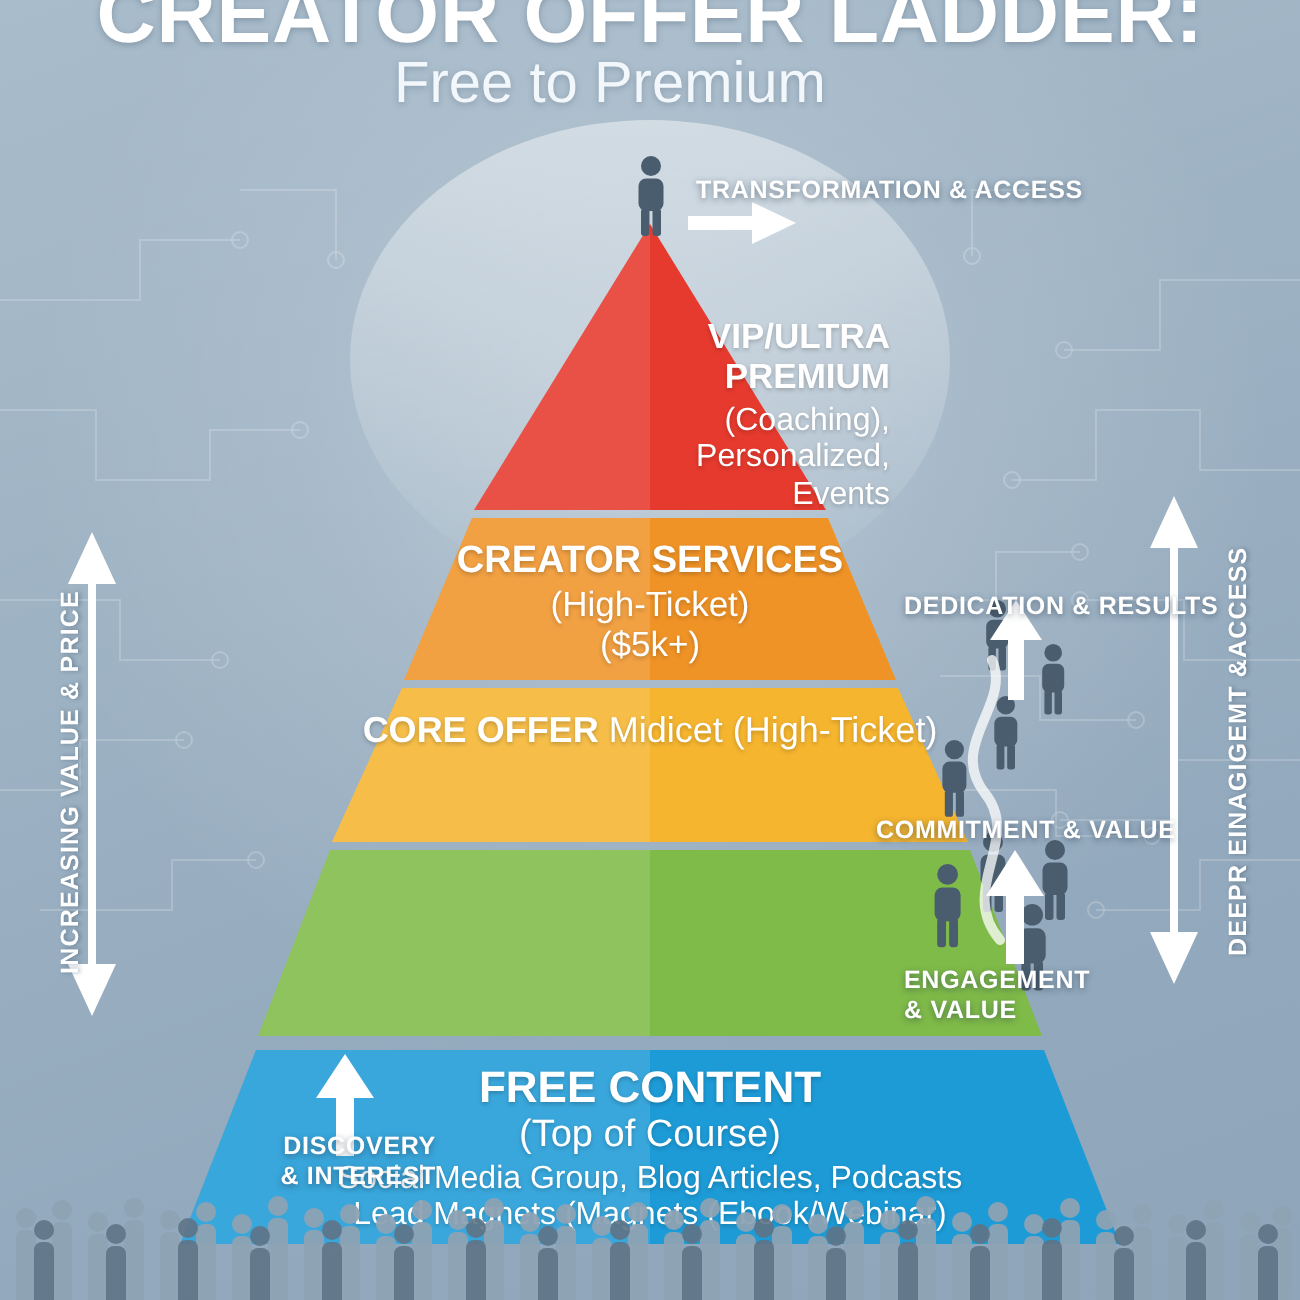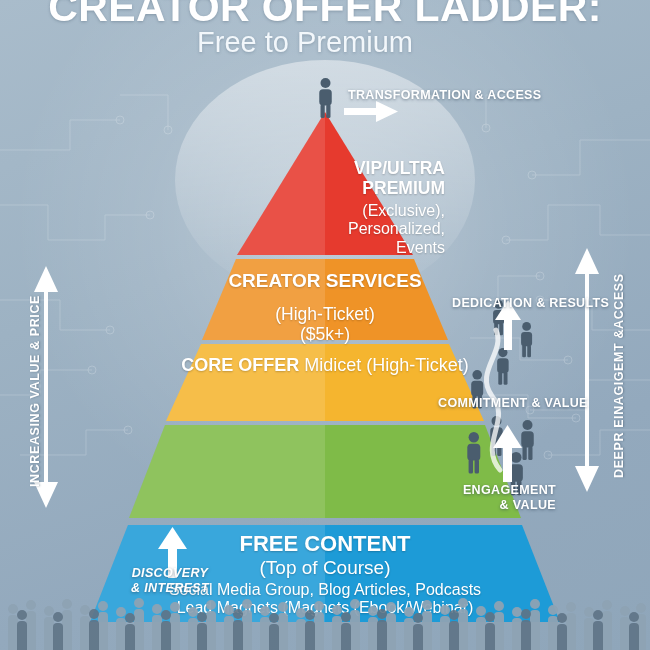--- a/index.html
+++ b/index.html
@@ -46,21 +46,21 @@
     text-shadow:0 1px 2px rgba(50,70,90,.45);
   }
   .vleft{transform:rotate(-90deg);transform-origin:left top;}
   .vright{transform:rotate(-90deg);transform-origin:left top;}
 
   .callout{
     position:absolute;color:#ffffff;font-weight:bold;
     font-size:12.5px;letter-spacing:.35px;white-space:nowrap;
     text-shadow:0 1px 3px rgba(40,60,80,.55);
   }
-  .callout.two{white-space:normal;text-align:right;line-height:1.18;}
+  .callout.two{white-space:normal;text-align:left;line-height:1.18;}
 
   .arrowsvg{position:absolute;pointer-events:none;}
   .crowd{position:absolute;left:0;bottom:0;width:650px;height:60px;}
 </style>
 </head>
 <body>
 
 <div class="stage">
 
   <svg class="circuitry" viewBox="0 0 650 650" preserveAspectRatio="none">
@@ -128,28 +128,28 @@
       <polygon points="236,259 325,259 325,340 202,340"></polygon>
       <polygon points="201,344 325,344 325,421 166,421"></polygon>
       <polygon points="165,425 325,425 325,518 129,518"></polygon>
       <polygon points="128,525 325,525 325,622 90,622"></polygon>
     </g>
   </svg>
 
   <div class="tierLabel" style="left:205px;top:158px;width:240px;font-size:17.5px;text-align:right;">
     <div class="tname">VIP/ULTRA</div>
     <div class="tname">PREMIUM</div>
-    <div class="tsub" style="font-size:16px;padding-top:3px;">(Exclusive),</div>
+    <div class="tsub" style="font-size:16px;padding-top:3px;">(Coaching),</div>
     <div class="tsub" style="font-size:16px;">Personalized,</div>
     <div class="tsub" style="font-size:16px;">Events</div>
   </div>
 
   <div class="tierLabel" style="left:175px;top:270px;width:300px;font-size:19px;">
     <div class="tname">CREATOR SERVICES</div>
-    <div class="tsub" style="font-size:17.5px;margin-top:12px;">(High-Ticket)</div>
+    <div class="tsub" style="font-size:17.5px;">(High-Ticket)</div>
     <div class="tsub" style="font-size:17.5px;">($5k+)</div>
   </div>
 
   <div class="tierLabel" style="left:140px;top:355px;width:370px;font-size:18px;">
     <div>
       <span class="tname">CORE OFFER</span><span class="tsub"> Midicet (High-Ticket)</span>
     </div>
   </div>
 
 
@@ -481,25 +481,25 @@
         <polygon points="172.5,527 187,549 158,549"></polygon>
       </g>
     </g>
   </svg>
 
   <div class="vlabel vleft" style="left:28px;top:487px;">INCREASING VALUE &amp; PRICE</div>
   <div class="vlabel vright" style="left:612px;top:478px;">DEEPR EINAGIGEMT &amp;ACCESS</div>
 
   <div class="callout" style="left:348px;top:88px;">TRANSFORMATION &amp; ACCESS</div>
   <div class="callout" style="left:452px;top:296px;">DEDICATION &amp; RESULTS</div>
-  <div class="callout" style="left:438px;top:396px;">COMMITMENT &amp; VALUE</div>
+  <div class="callout" style="left:438px;top:408px;">COMMITMENT &amp; VALUE</div>
 
   <div class="callout two" style="left:452px;top:483px;width:104px;">
     <div>ENGAGEMENT</div>
     <div>&amp; VALUE</div>
   </div>
 
-  <div class="callout two" style="left:122px;top:566px;width:96px;text-align:center;font-style:italic;">
+  <div class="callout two" style="left:122px;top:566px;width:96px;text-align:right;">
     <div>DISCOVERY</div>
     <div>&amp; INTEREST</div>
   </div>
 
 </div>
 
 </body></html>

